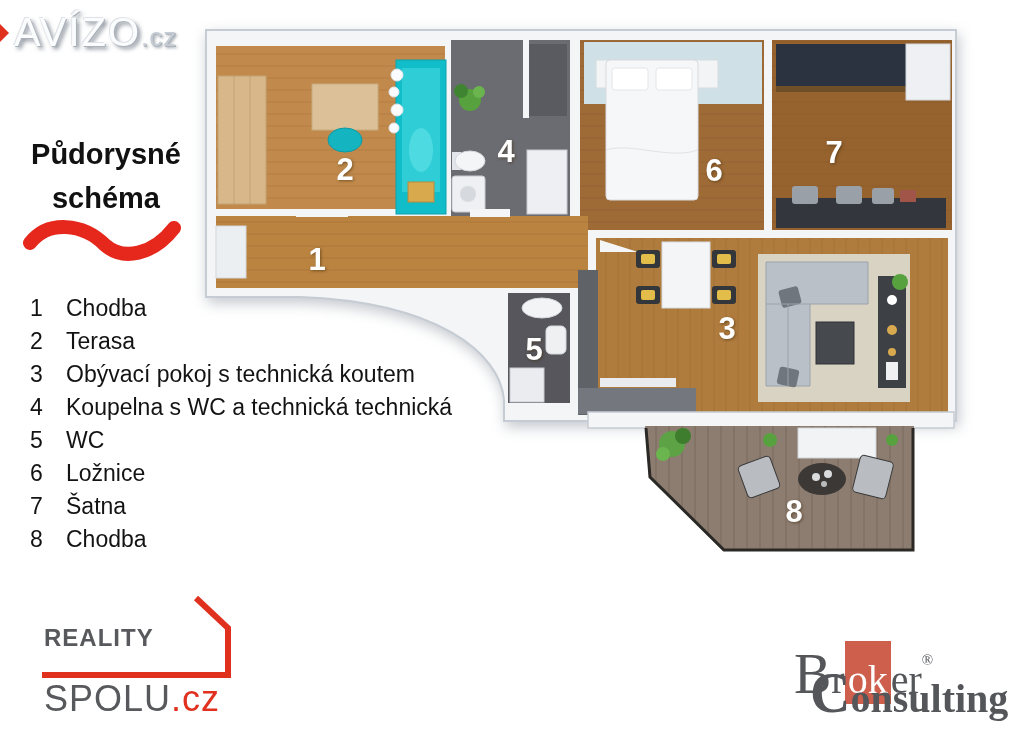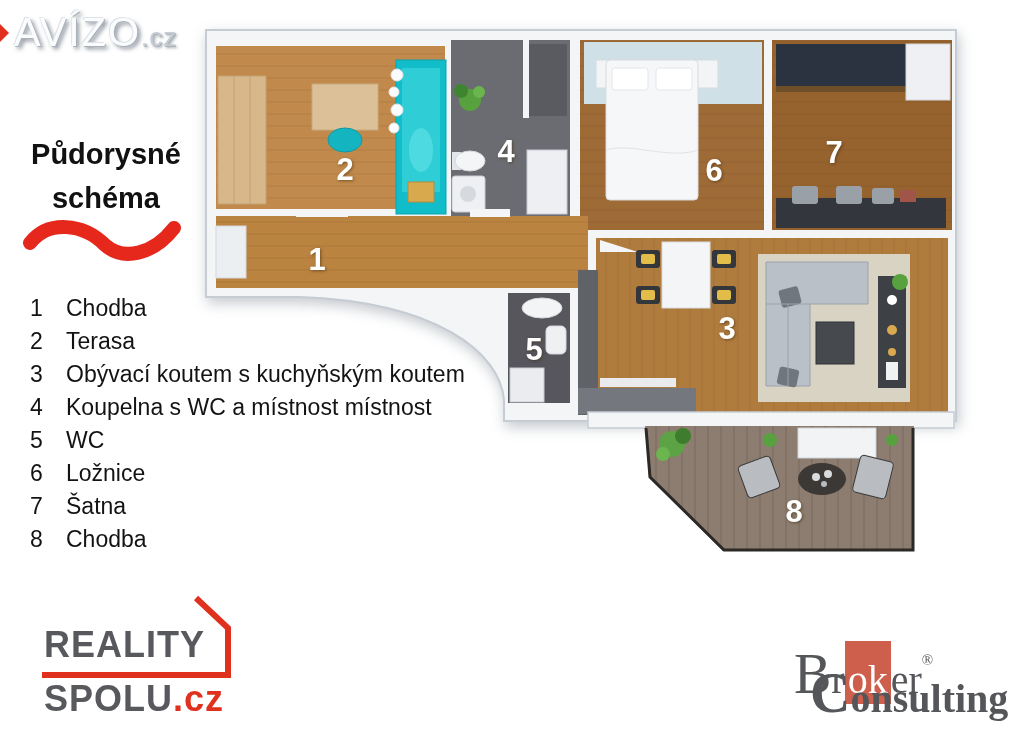--- a/index.html
+++ b/index.html
@@ -24,22 +24,22 @@
     font-size:23px;color:#131313;list-style:none;}
   .legend li{height:33px;line-height:33px;display:flex;}
   .legend .num{width:36px;flex:0 0 36px;}
   
   .plan{position:absolute;left:0;top:0;}
   .bld{filter:drop-shadow(2px 5px 7px rgba(105,115,130,.40));}
   .plan text{font-family:"Liberation Sans",sans-serif;font-weight:bold;fill:#fff;
     font-size:31px;text-anchor:middle;text-shadow:1px 1px 3px rgba(60,40,10,.55);}
   
   .reality{position:absolute;left:38px;top:592px;width:210px;height:145px;color:#58595d;}
-  .reality .l1{position:absolute;left:6px;top:32px;font-weight:bold;font-size:36px;letter-spacing:1px;}
-  .reality .l2{position:absolute;left:6px;top:86px;font-weight:bold;font-size:36px;letter-spacing:1px;}
+  .reality .l1{position:absolute;left:6px;top:32px;font-weight:bold;font-size:24px;letter-spacing:1px;}
+  .reality .l2{position:absolute;left:6px;top:86px;font-weight:normal;font-size:36px;letter-spacing:1px;}
   .reality .tld{color:#e0301e;}
   .reality svg{position:absolute;left:0;top:0;}
   
   .broker{position:absolute;left:778px;top:640px;width:245px;
     font-family:"Liberation Serif", serif;color:#54565a;white-space:nowrap;}
   .broker .bl1{position:absolute;left:16px;top:0;font-size:40px;line-height:40px;text-align:right;}
   .broker .bl2{position:absolute;left:32px;top:25px;font-size:40px;line-height:57px;font-weight:bold;}
   .broker .cap{font-size:56px;}
   .broker .okspan{background:#cf5f4d;color:#ffffff;padding:16px 3px 2px 3px;}
   .broker .reg{font-size:15px;vertical-align:28px;}
@@ -237,25 +237,25 @@
   <li>
       <span class="num">1</span>
       <span>Chodba</span>
     </li>
   <li>
       <span class="num">2</span>
       <span>Terasa</span>
     </li>
   <li>
       <span class="num">3</span>
-      <span>Obývací koutem s kuchyňským koutem</span>
+      <span>Obývací pokoj s technická koutem</span>
     </li>
   <li>
       <span class="num">4</span>
-      <span>Koupelna s WC a místnost místnost</span>
+      <span>Koupelna s WC a technická technická</span>
     </li>
   <li>
       <span class="num">5</span>
       <span>WC</span>
     </li>
   <li>
       <span class="num">6</span>
       <span>Ložnice</span>
     </li>
   <li>

